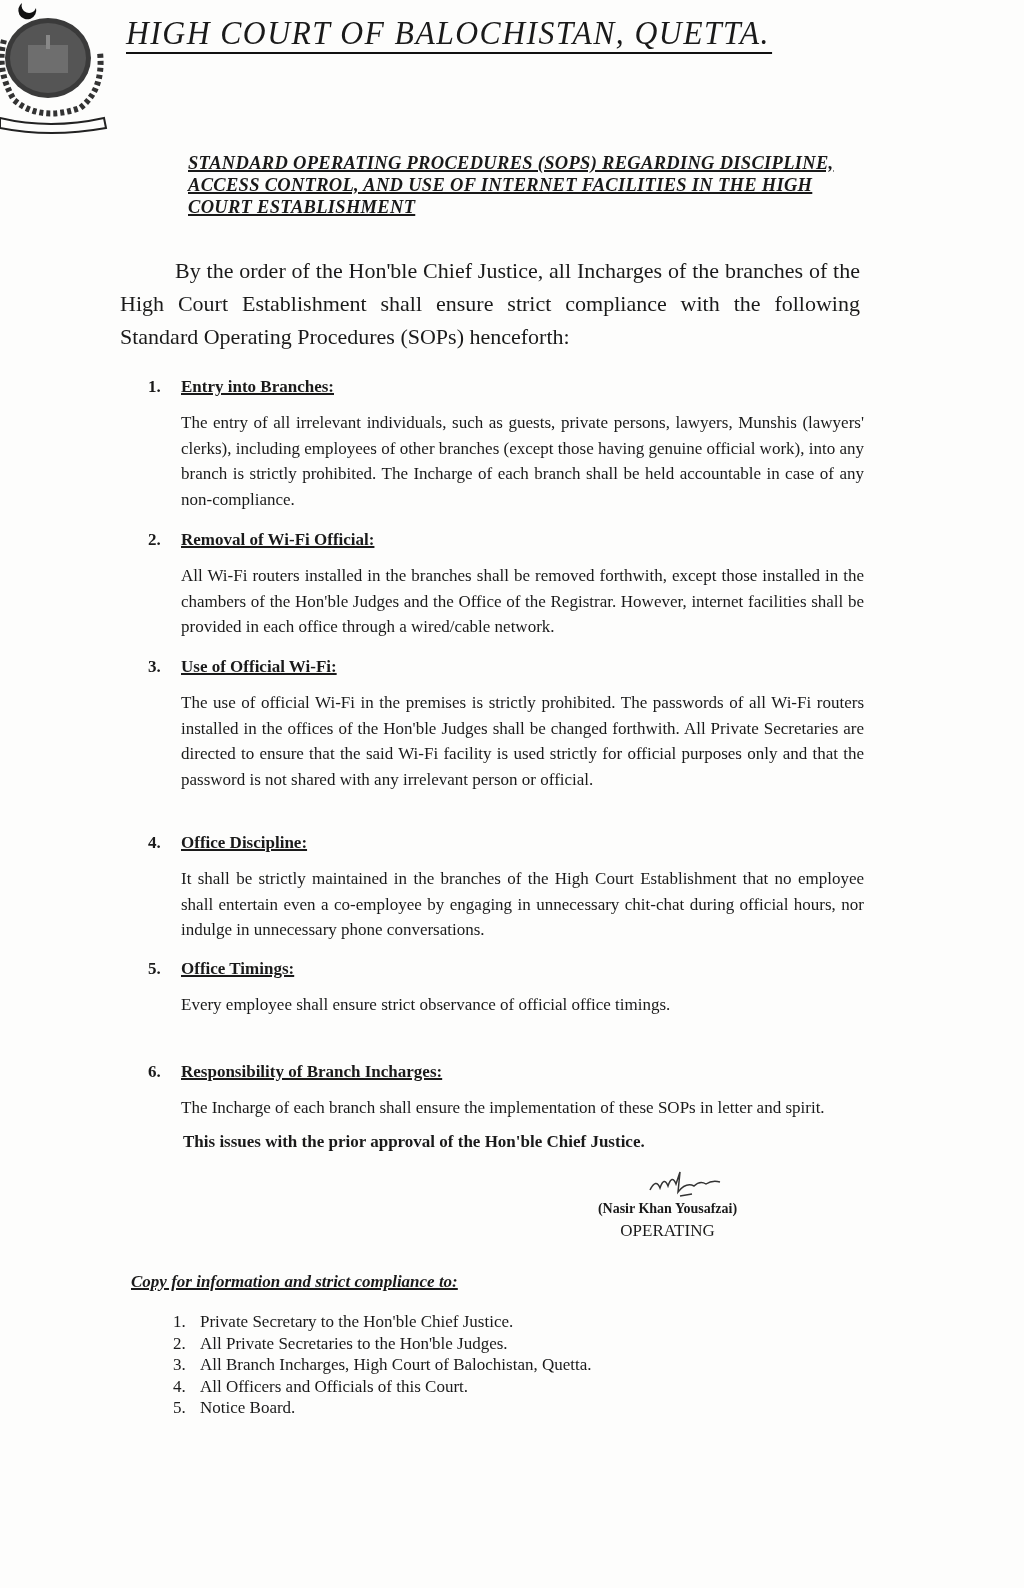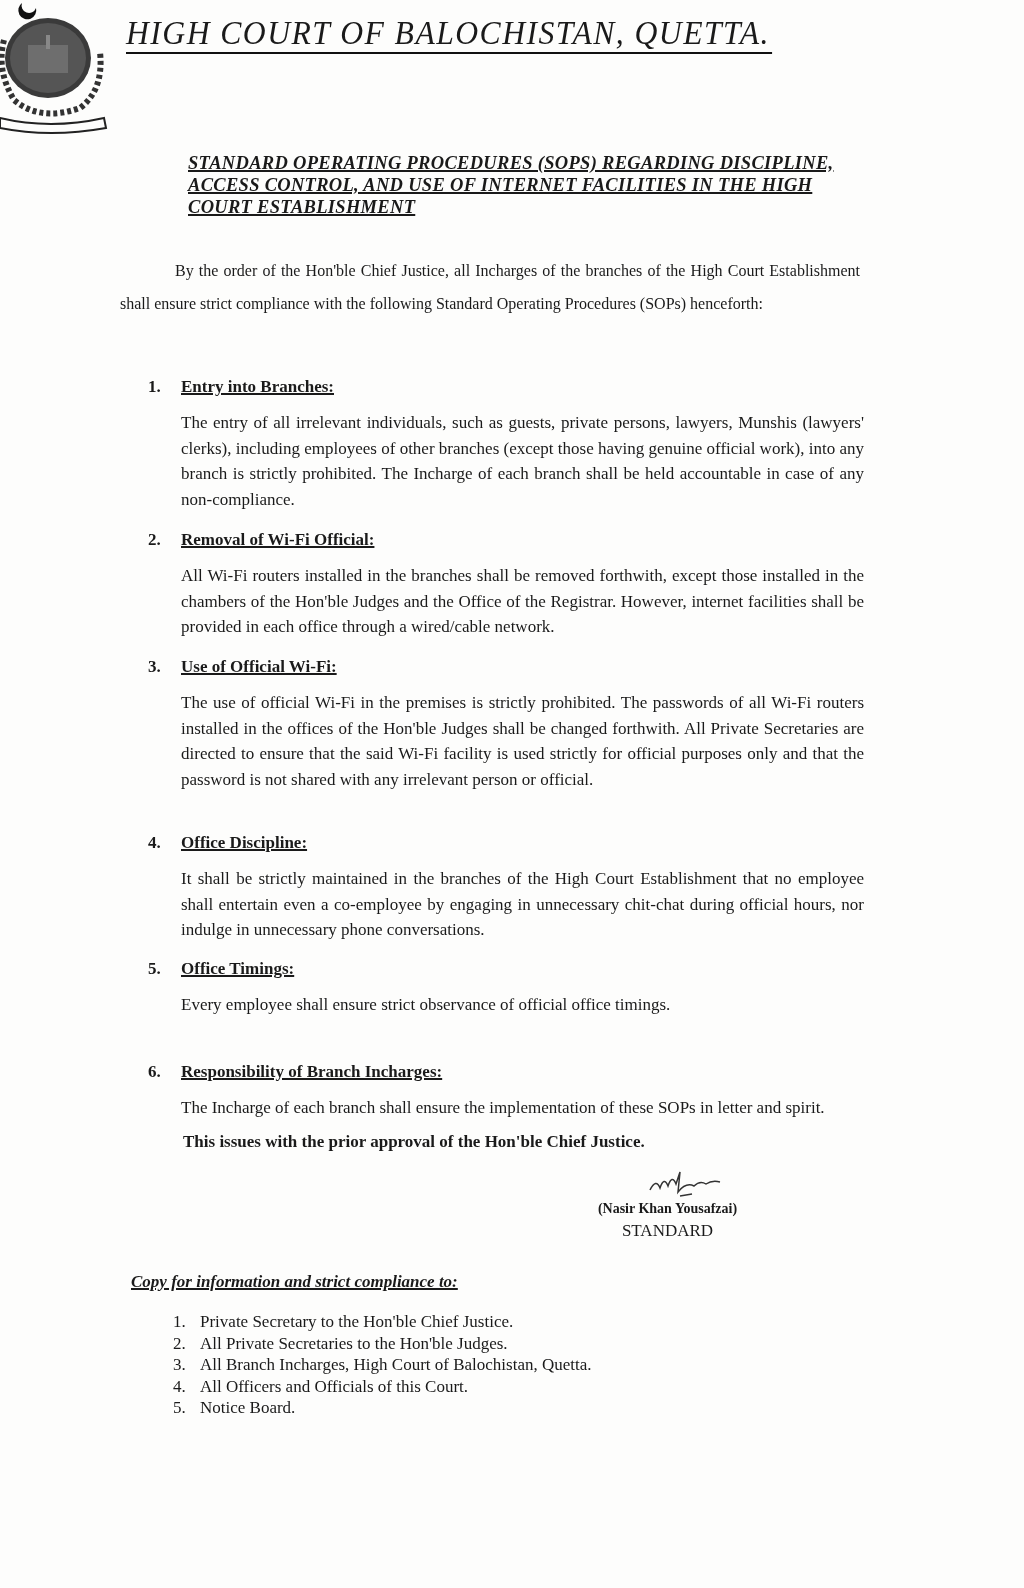--- a/index.html
+++ b/index.html
@@ -12,21 +12,21 @@
   .court-title {
     left: 126px; top: 14px; font-size: 33px; font-style: italic; letter-spacing: 1.5px;
     border-bottom: 2px solid #111; line-height: 38px; padding-right: 2px; white-space: nowrap;
     transform: scaleX(0.96); transform-origin: left top;
   }
   .subject {
     left: 188px; top: 152px; width: 680px; font-size: 18.5px; font-weight: bold; font-style: italic;
     line-height: 22px; letter-spacing: 0.3px;
   }
   .subject span { text-decoration: underline; text-decoration-thickness: 2px; }
-  .intro { left: 120px; top: 254px; width: 740px; font-size: 16px; line-height: 33px; text-align: justify; }
+  .intro { left: 120px; top: 254px; width: 740px; font-size: 22px; line-height: 33px; text-align: justify; }
   .intro .indent { display: inline-block; width: 55px; }
   .item { left: 148px; width: 716px; }
   .item-head { font-size: 17px; font-weight: bold; line-height: 22px; }
   .item-head .num { display: inline-block; width: 33px; }
   .item-head .ttl { text-decoration: underline; text-decoration-thickness: 1.5px; }
   .item-body { margin-left: 33px; margin-top: 12px; font-size: 17px; line-height: 25.5px; text-align: justify; }
   .approval { left: 183px; top: 1132px; font-size: 17px; font-weight: bold; }
   .signature { left: 640px; top: 1168px; width: 110px; height: 34px; }
   .sig-name { left: 560px; top: 1198px; width: 215px; text-align: center; font-size: 14px; font-weight: bold; line-height: 22px; }
   .sig-title { left: 560px; top: 1220px; width: 215px; text-align: center; font-size: 17px; line-height: 22px; }
@@ -91,21 +91,21 @@
 
 <div class="abs approval">This issues with the prior approval of the Hon'ble Chief Justice.</div>
 
 <div class="abs signature">
   <svg width="110" height="34" viewBox="0 0 110 34">
     <path d="M10 22 Q16 10 20 20 Q24 8 28 18 Q32 6 36 16 L40 4 L38 24 Q46 14 54 18 Q60 12 66 16 Q72 12 80 14" fill="none" stroke="#333" stroke-width="1.5"></path>
     <path d="M40 28 L52 26" stroke="#333" stroke-width="1.5"></path>
   </svg>
 </div>
 <div class="abs sig-name">(Nasir Khan Yousafzai)</div>
-<div class="abs sig-title">STANDARD</div>
+<div class="abs sig-title">OPERATING</div>
 
 <div class="abs copy-head">Copy for information and strict compliance to:</div>
 <ul class="abs copy-list">
   <li><span class="n">1.</span><span>Private Secretary to the Hon'ble Chief Justice.</span></li>
   <li><span class="n">2.</span><span>All Private Secretaries to the Hon'ble Judges.</span></li>
   <li><span class="n">3.</span><span>All Branch Incharges, High Court of Balochistan, Quetta.</span></li>
   <li><span class="n">4.</span><span>All Officers and Officials of this Court.</span></li>
   <li><span class="n">5.</span><span>Notice Board.</span></li>
 </ul>
 

